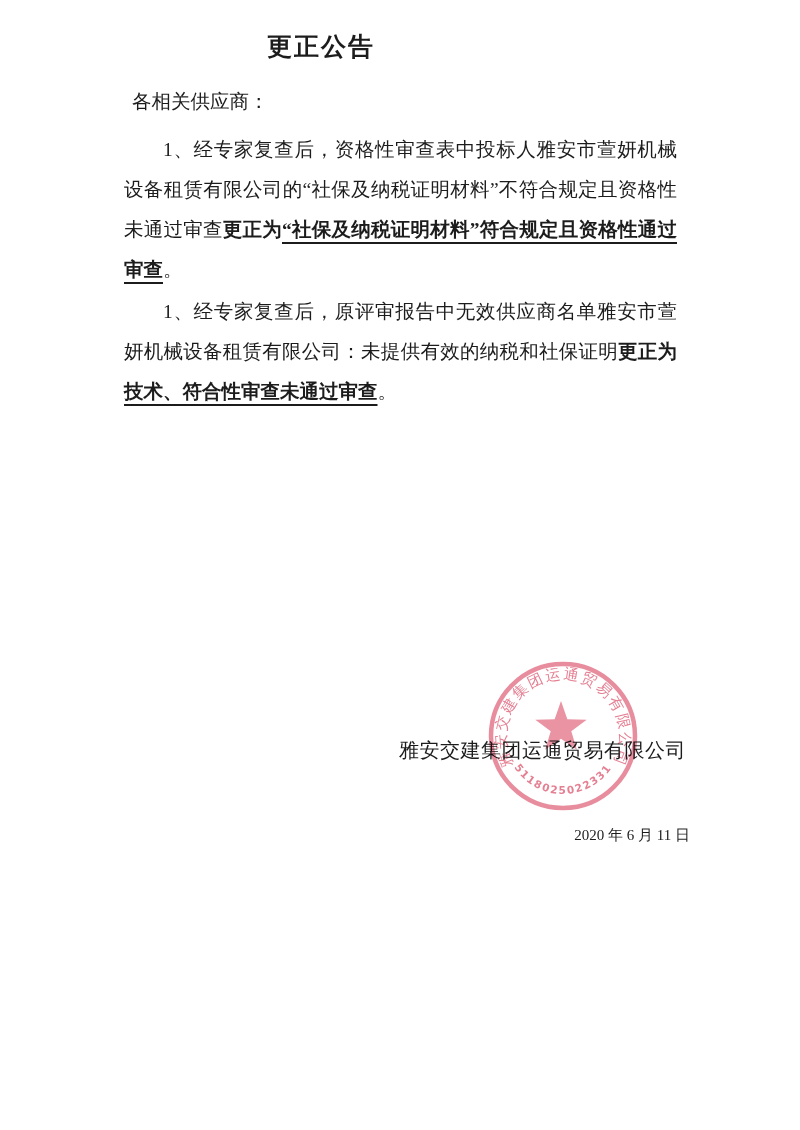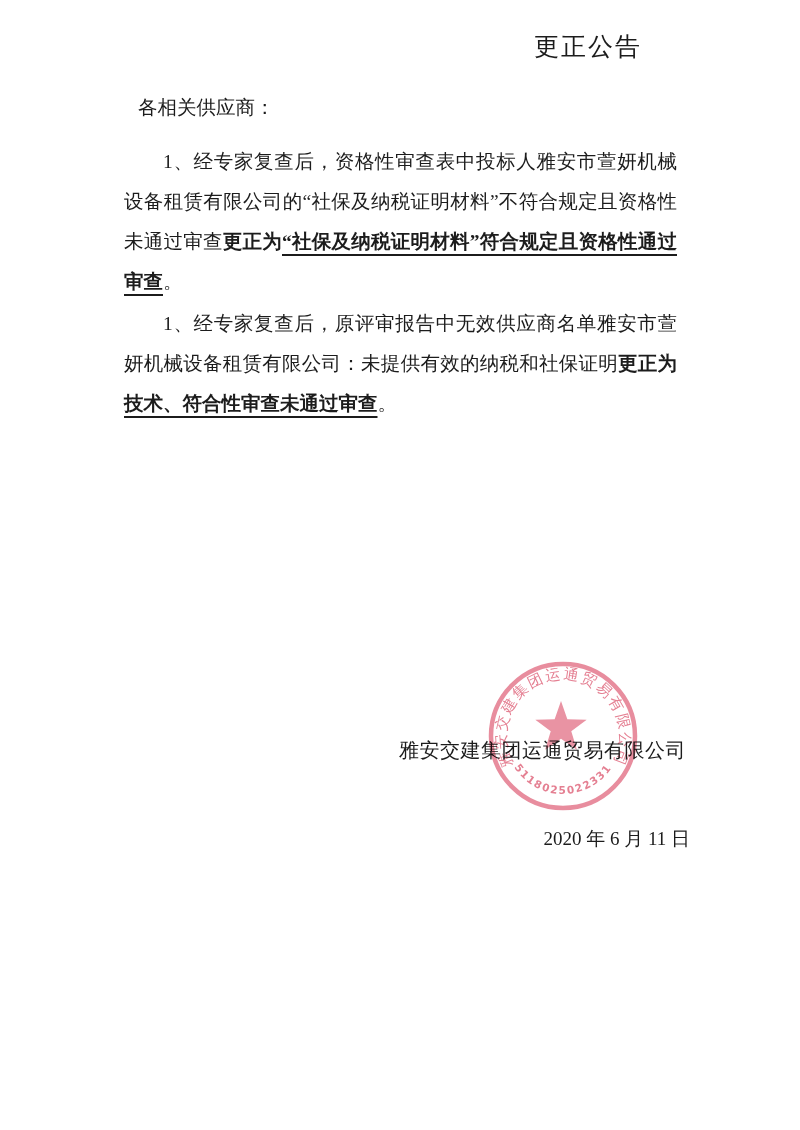--- a/index.html
+++ b/index.html
@@ -8,52 +8,52 @@
     background: #ffffff;
     position: relative;
     font-family: "Liberation Serif", "DejaVu Serif", serif;
     color: #1c1c1c;
     overflow: hidden;
   }
   .title {
     position: absolute;
     top: 30px; left: 0; width: 642px;
     margin: 0;
-    text-align: right;
+    text-align: center;
     font-size: 25px;
-    font-weight: 400;
+    font-weight: 700;
     letter-spacing: 2px;
   }
   .content {
     position: absolute;
     left: 124px; top: 74px;
     width: 553px;
     font-size: 19.5px;
     line-height: 40px;
     text-align: justify;
   }
-  .salutation { margin: 14px; }
+  .salutation { margin: 8px; }
   .para { margin: 0 0 2px 0; text-indent: 2em; }
   .b { font-weight: 700; font-family: Liberation Serif, serif; }
   .u {
     text-decoration: underline;
     text-decoration-thickness: 2px;
     text-underline-offset: 6px;
   }
   .signature {
     position: absolute;
     top: 737px; right: 114px;
     font-size: 20px;
     letter-spacing: 0.5px;
     z-index: 2;
   }
   .date {
     position: absolute;
     top: 826px; right: 110px;
-    font-size: 19px;
+    font-size: 15px;
     z-index: 2;
   }
   .seal {
     position: absolute;
     left: 481px; top: 654px;
     width: 164px; height: 164px;
     z-index: 3;
     mix-blend-mode: multiply;
     opacity: 0.85;
   }

